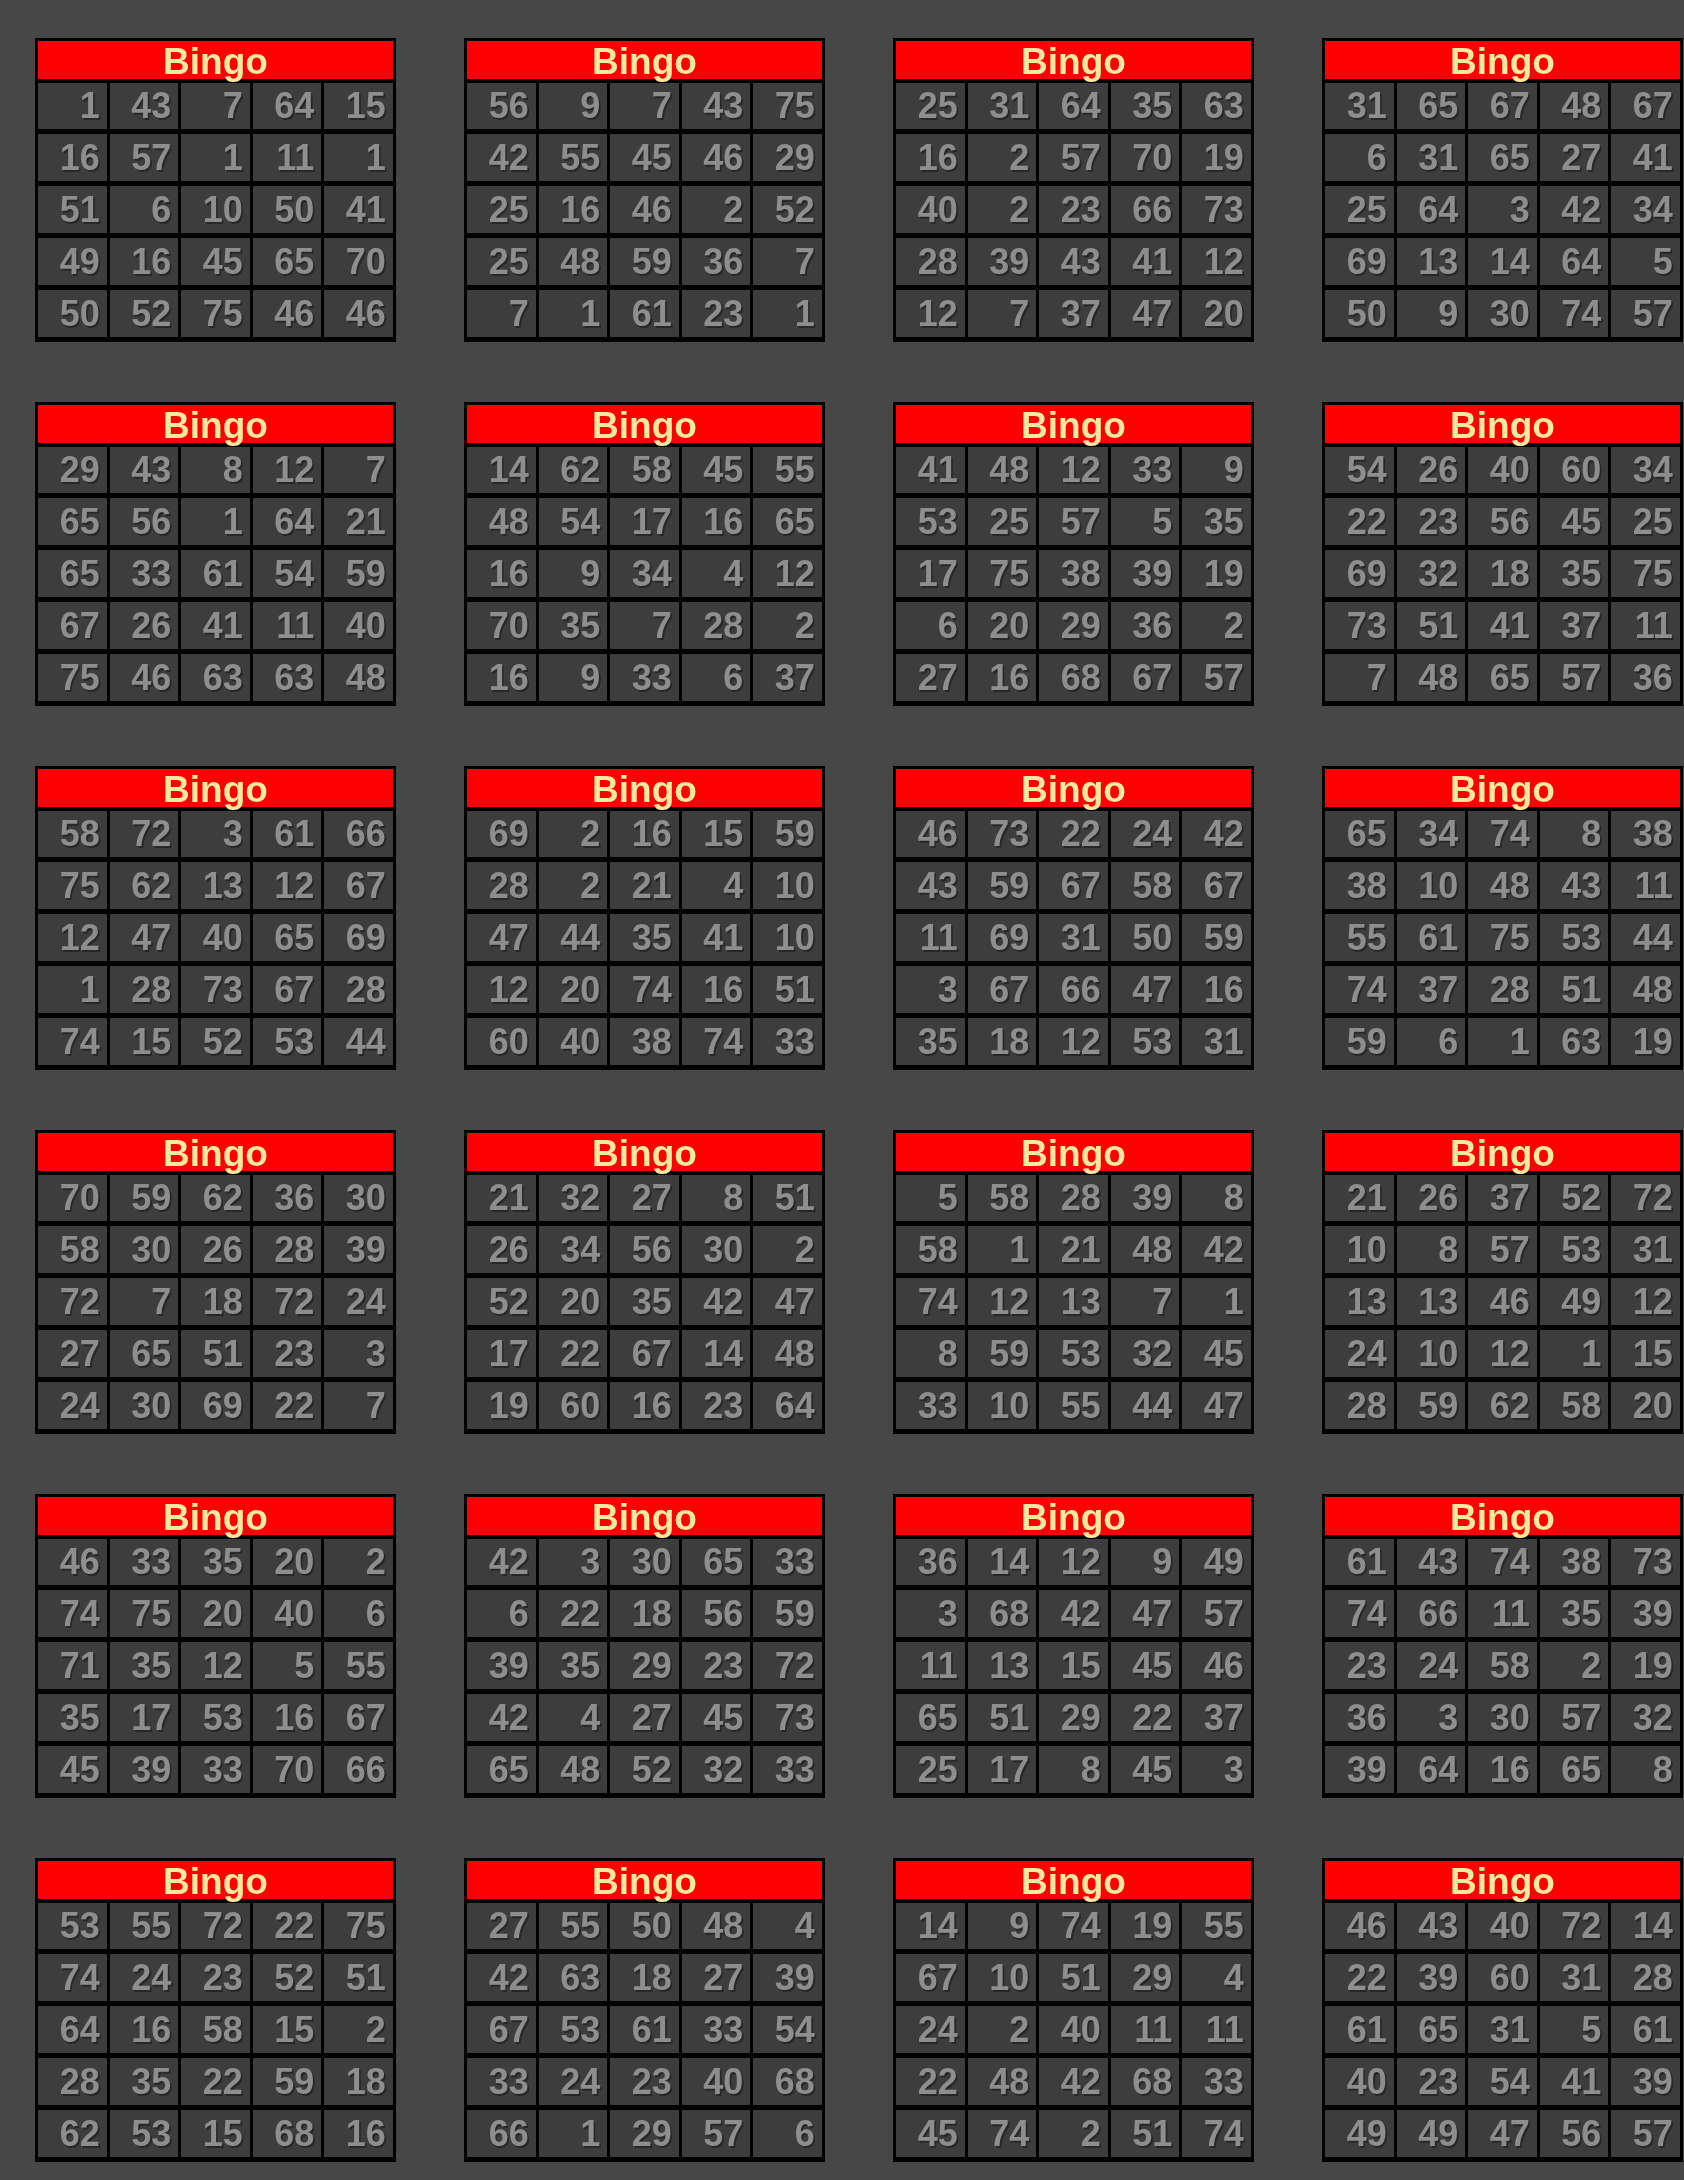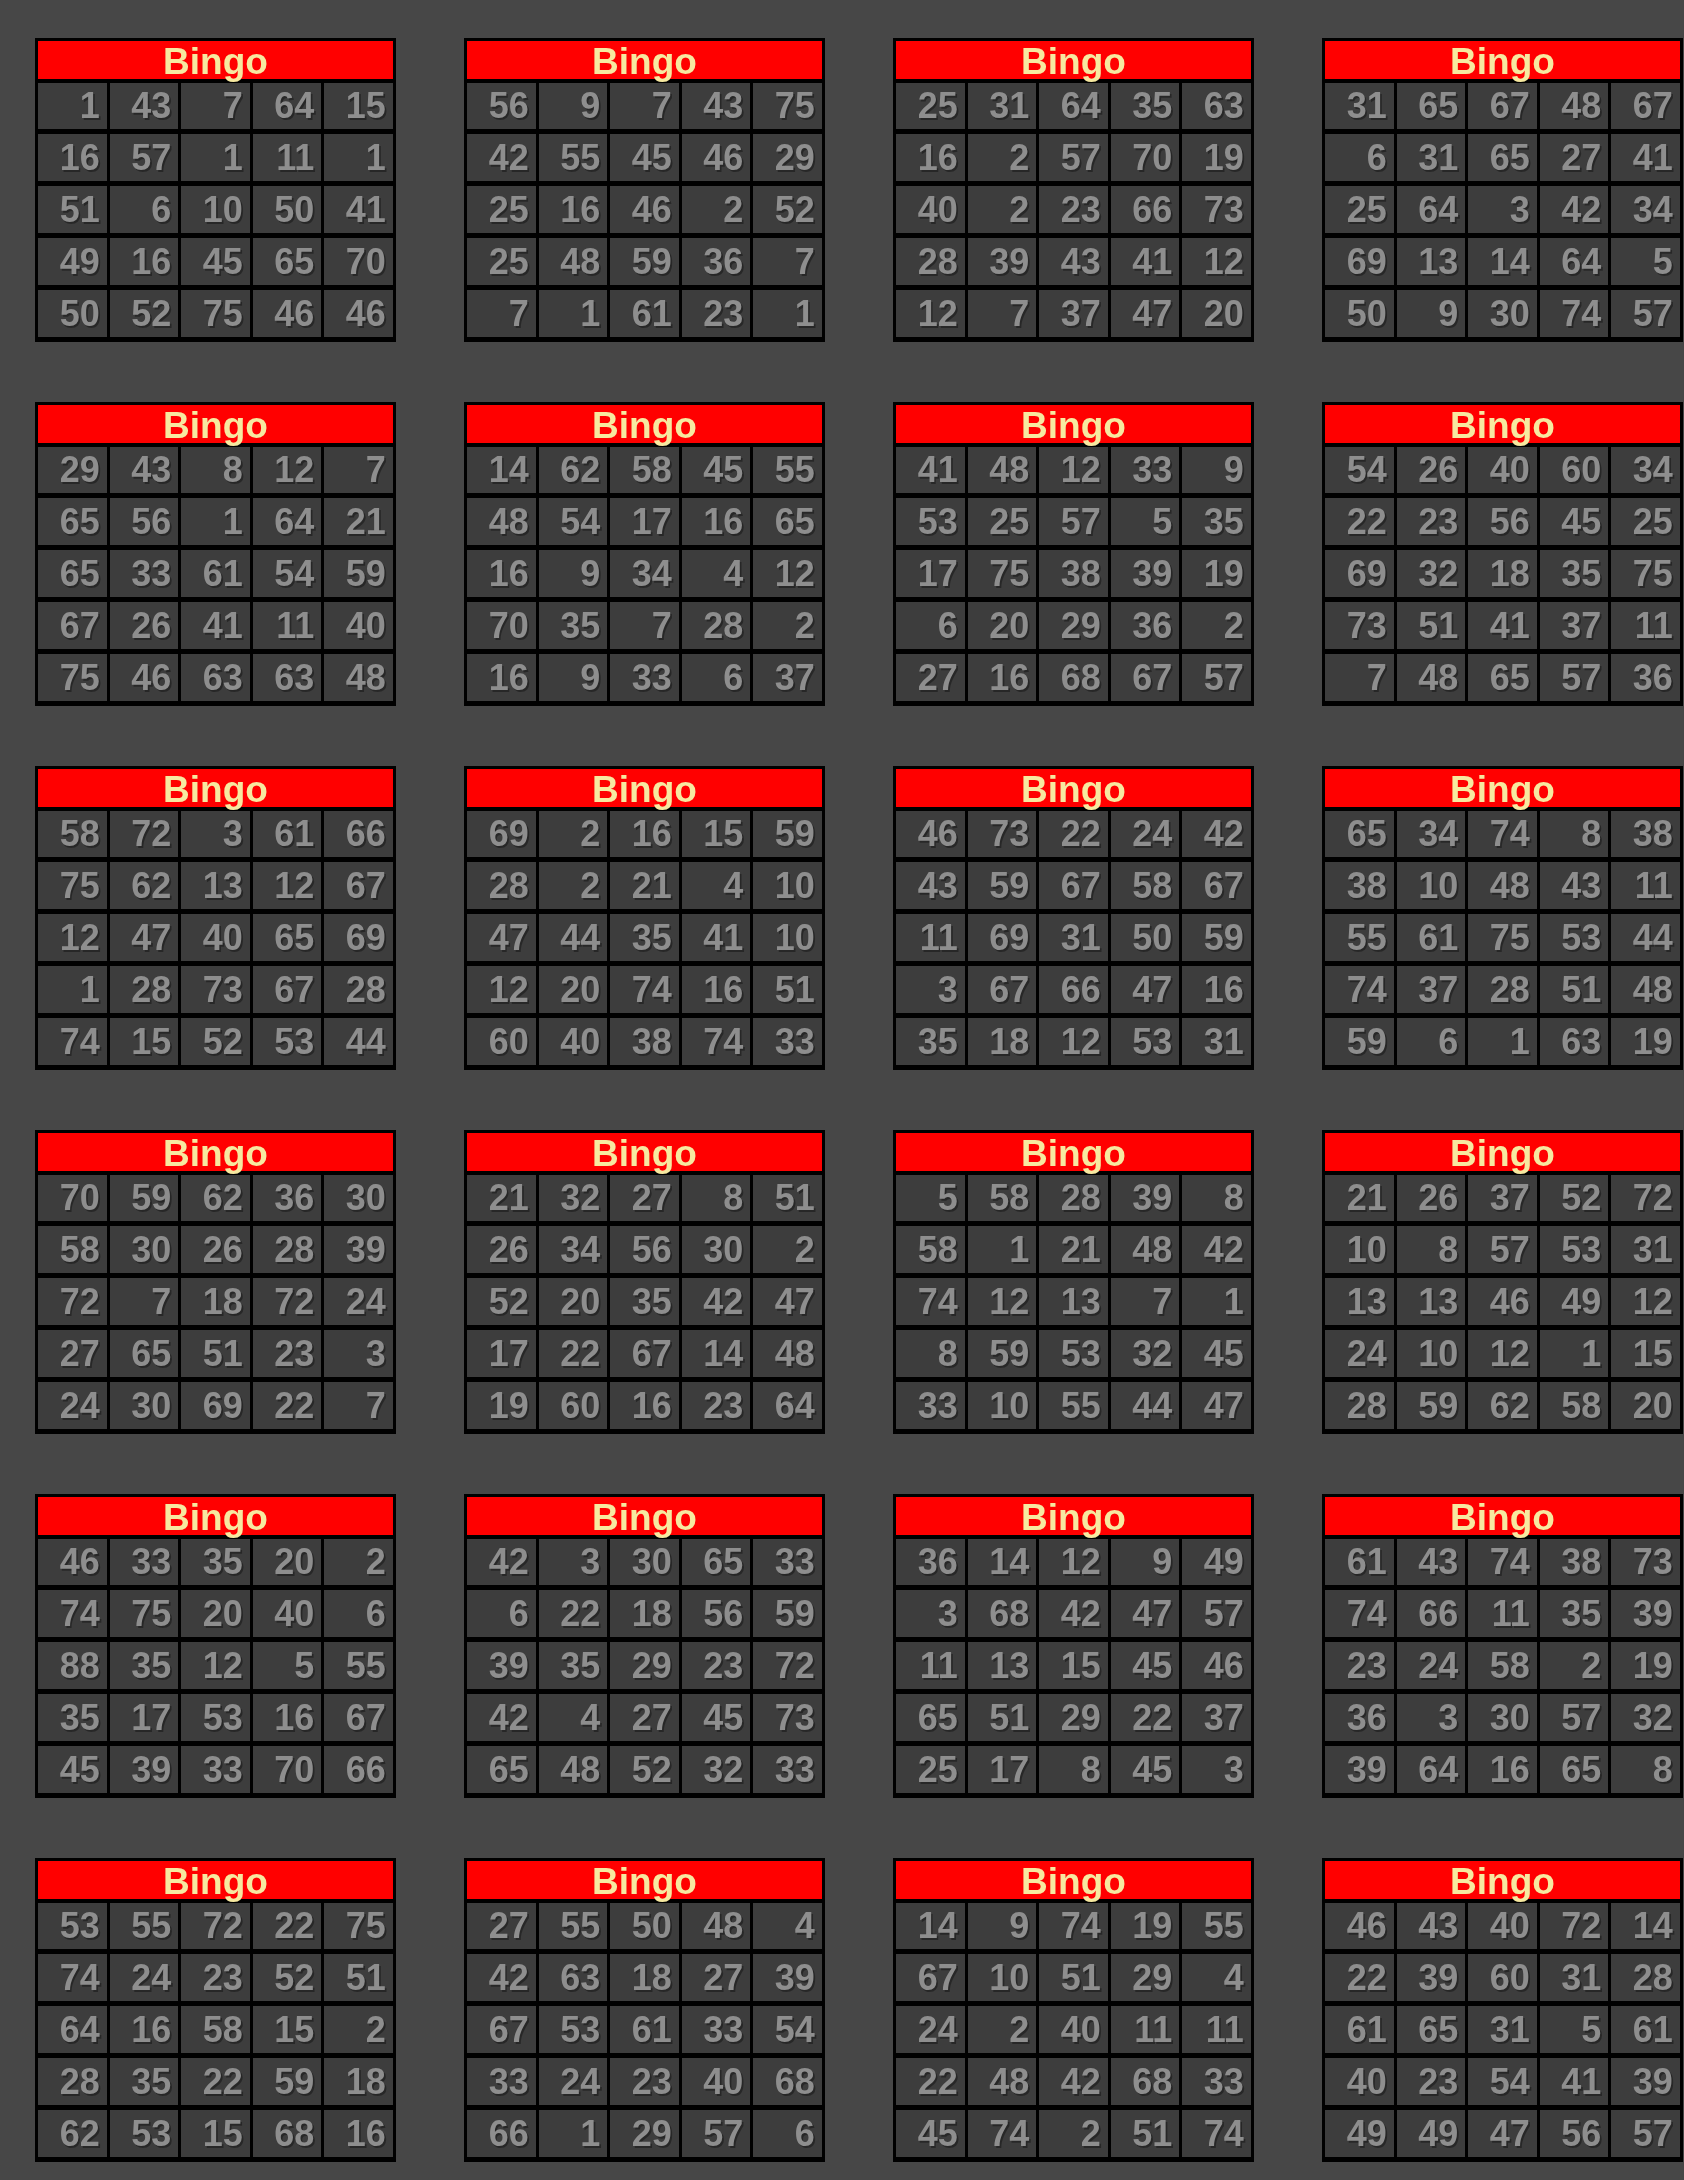--- a/index.html
+++ b/index.html
@@ -563,21 +563,21 @@
         <div class="cell">46</div>
         <div class="cell">33</div>
         <div class="cell">35</div>
         <div class="cell">20</div>
         <div class="cell">2</div>
         <div class="cell">74</div>
         <div class="cell">75</div>
         <div class="cell">20</div>
         <div class="cell">40</div>
         <div class="cell">6</div>
-        <div class="cell">88</div>
+        <div class="cell">71</div>
         <div class="cell">35</div>
         <div class="cell">12</div>
         <div class="cell">5</div>
         <div class="cell">55</div>
         <div class="cell">35</div>
         <div class="cell">17</div>
         <div class="cell">53</div>
         <div class="cell">16</div>
         <div class="cell">67</div>
         <div class="cell">45</div>

